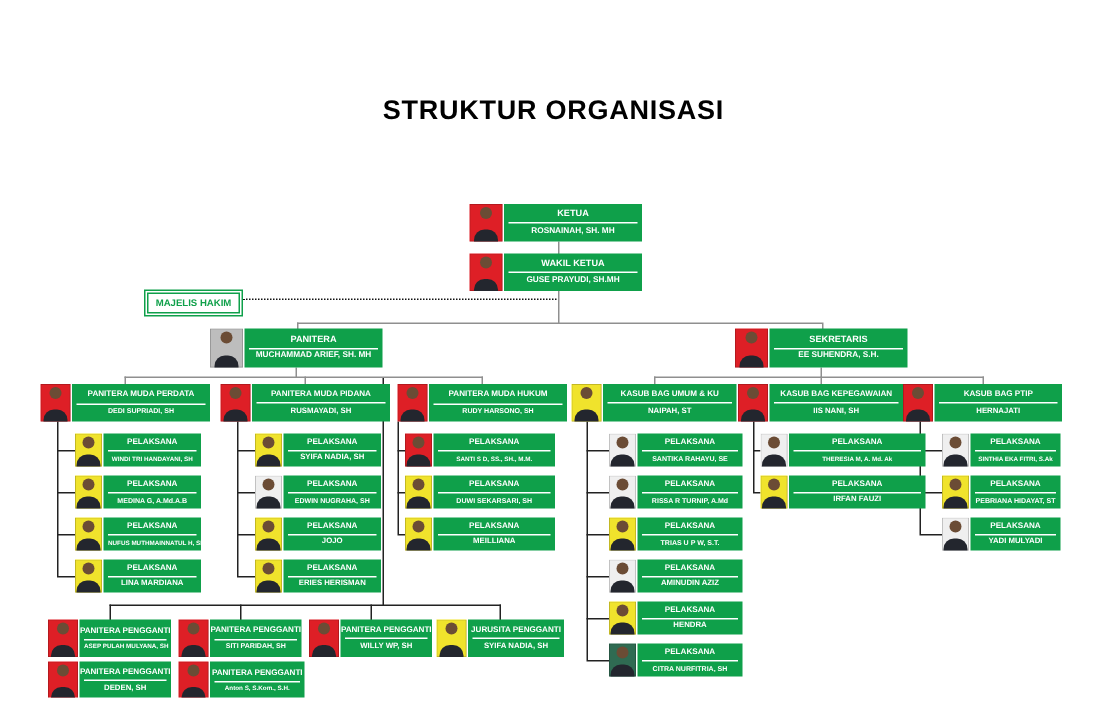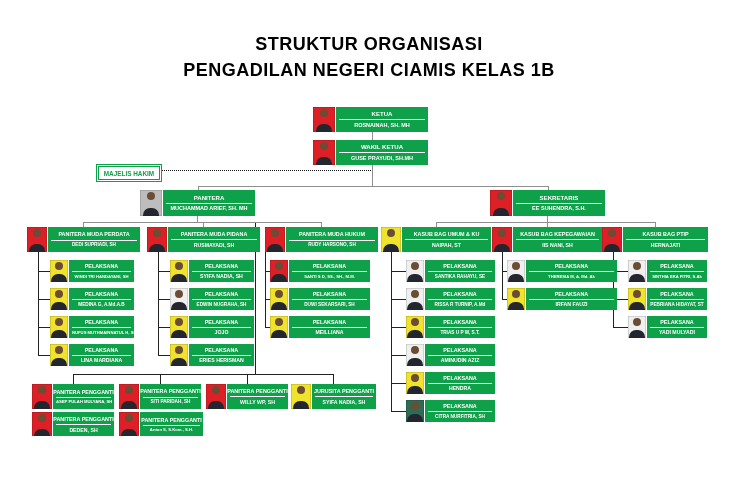--- a/index.html
+++ b/index.html
@@ -1,17 +1,17 @@
 <!DOCTYPE html>
 <html style="--green: #0FA04A;"><head>
 <meta charset="utf-8">
 <style>
   html,body{margin:0;padding:0;background:#ffffff;}
   body{width:738px;height:480px;font-family:"Liberation Sans",sans-serif;}
-  .canvas{position:relative;width:738px;height:436px;background:#fff;overflow:hidden;}
+  .canvas{position:relative;width:738px;height:436px;background:#fff;overflow:hidden;margin-top:29px;}
   .title-block{position:absolute;top:31px;left:0;width:738px;text-align:center;color:#000;
     font-weight:bold;font-size:18px;line-height:26px;letter-spacing:.5px;}
   .unit{position:absolute;display:flex;align-items:stretch;}
   .photo{position:relative;flex:0 0 auto;overflow:hidden;box-shadow:inset 0 0 0 .5px rgba(0,0,0,.25);}
   .photo i{position:absolute;display:block;}
   .photo .head{left:50%;top:2px;transform:translateX(-50%);width:8px;height:8px;border-radius:50%;background:#6b4c35;}
   .photo .torso{left:50%;bottom:-3px;transform:translateX(-50%);width:16px;height:11px;border-radius:7px 7px 0 0;background:#23262e;}
   .panel{flex:1 1 auto;margin-left:1px;background:var(--green);color:#fff;display:flex;flex-direction:column;
     justify-content:center;text-align:center;overflow:hidden;}
   .role{font-weight:bold;font-size:5.4px;line-height:1.5;white-space:nowrap;}
@@ -24,21 +24,20 @@
   .line{position:absolute;background:#8f8f8f;}
   .line.dark{background:#222;}
   .dotted{position:absolute;left:161px;top:170px;width:210px;height:0;border-top:1.6px dotted #111;}
 </style>
 </head>
 <body>
 
 <div class="canvas">
   <div class="title-block">
     <div>STRUKTUR ORGANISASI</div>
-    <div>PENGADILAN NEGERI CIAMIS KELAS 1B</div>
   </div>
 
   <div id="connectors">
       <div class="line" style="left: 372px; top: 132px; width: 1.2px; height: 9px;"></div>
       <div class="line" style="left: 372px; top: 165px; width: 1.2px; height: 22px;"></div>
       <div class="line" style="left: 198px; top: 186px; width: 350px; height: 1.2px;"></div>
       <div class="line" style="left: 198px; top: 186px; width: 1.2px; height: 5px;"></div>
       <div class="line" style="left: 548px; top: 186px; width: 1.2px; height: 5px;"></div>
       <div class="line" style="left: 197px; top: 216px; width: 1.2px; height: 7px;"></div>
       <div class="line" style="left: 83px; top: 222px; width: 239px; height: 1.2px;"></div>

